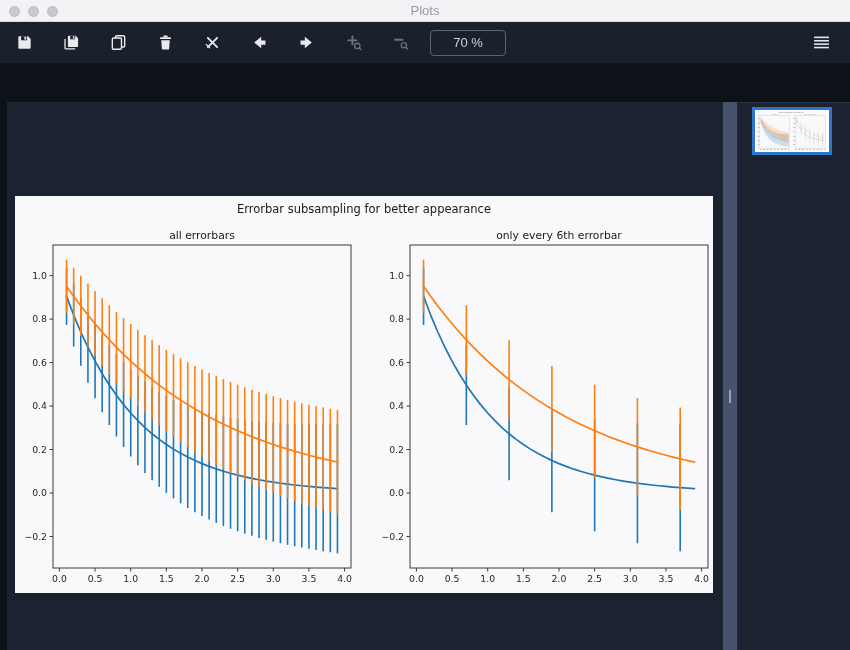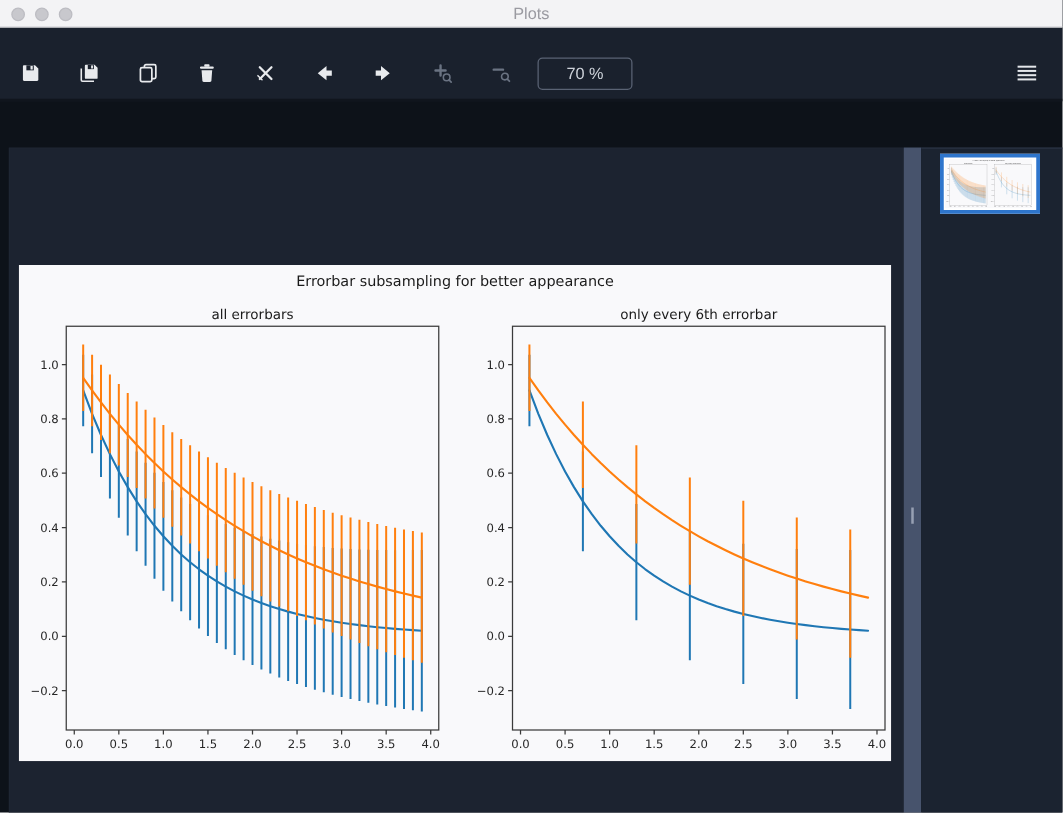--- a/index.html
+++ b/index.html
@@ -10,21 +10,21 @@
     -webkit-font-smoothing:antialiased;
   }
   
   .titlebar { height:22px; background:#f3f3f5; position:relative;
     display:flex; align-items:center; border-bottom:1px solid #d8d8db; box-sizing:border-box; }
   .traffic { position:absolute; left:9px; top:0; height:22px; display:flex; align-items:center; gap:8px; }
   .tl { width:11px; height:11px; border-radius:50%; background:#c8c8cd; border:1px solid #bcbcc2; box-sizing:border-box; }
   .win-title { width:100%; text-align:center; color:#9a9aa1; font-size:13px; }
   
   .toolbar { height:41px; background:#1a212d; display:flex; align-items:center;
-    padding:16px 12px 0 7px; border-bottom:2px solid #10151d; box-sizing:content-box; }
+    padding:0 12px 0 7px; border-bottom:2px solid #10151d; box-sizing:content-box; }
   .tb { width:34px; height:34px; margin-right:13px; background:transparent; border:none;
     display:flex; align-items:center; justify-content:center; padding:0; cursor:pointer; }
   .tb svg { display:block; }
   .zoombox { width:74px; height:24px; border:1px solid #5a6374; border-radius:4px;
     color:#ced3da; font-size:13px; display:flex; align-items:center; justify-content:center; }
   .menu-btn { margin-left:auto; margin-right:0; }
   
   .content { position:relative; height:578px;margin-top:37px; }
   .main-panel { position:absolute; left:7px; top:0; width:716px; height:577px;
     background:#1c2330; border:1px solid #29324233; box-sizing:border-box; }

